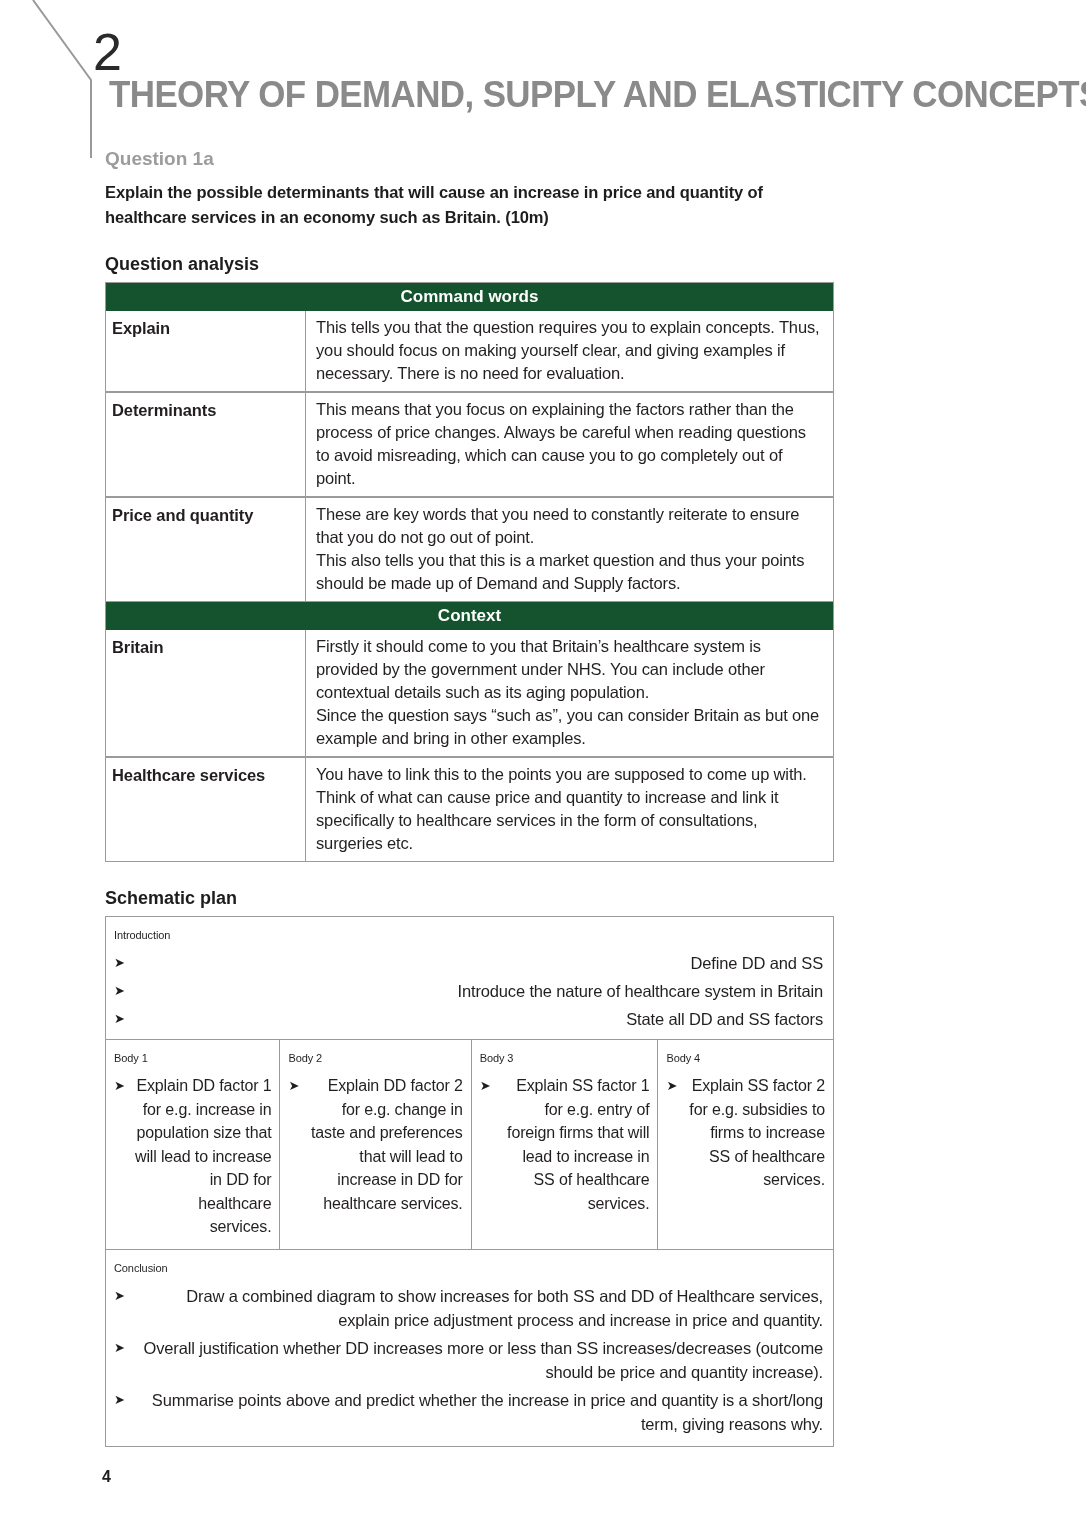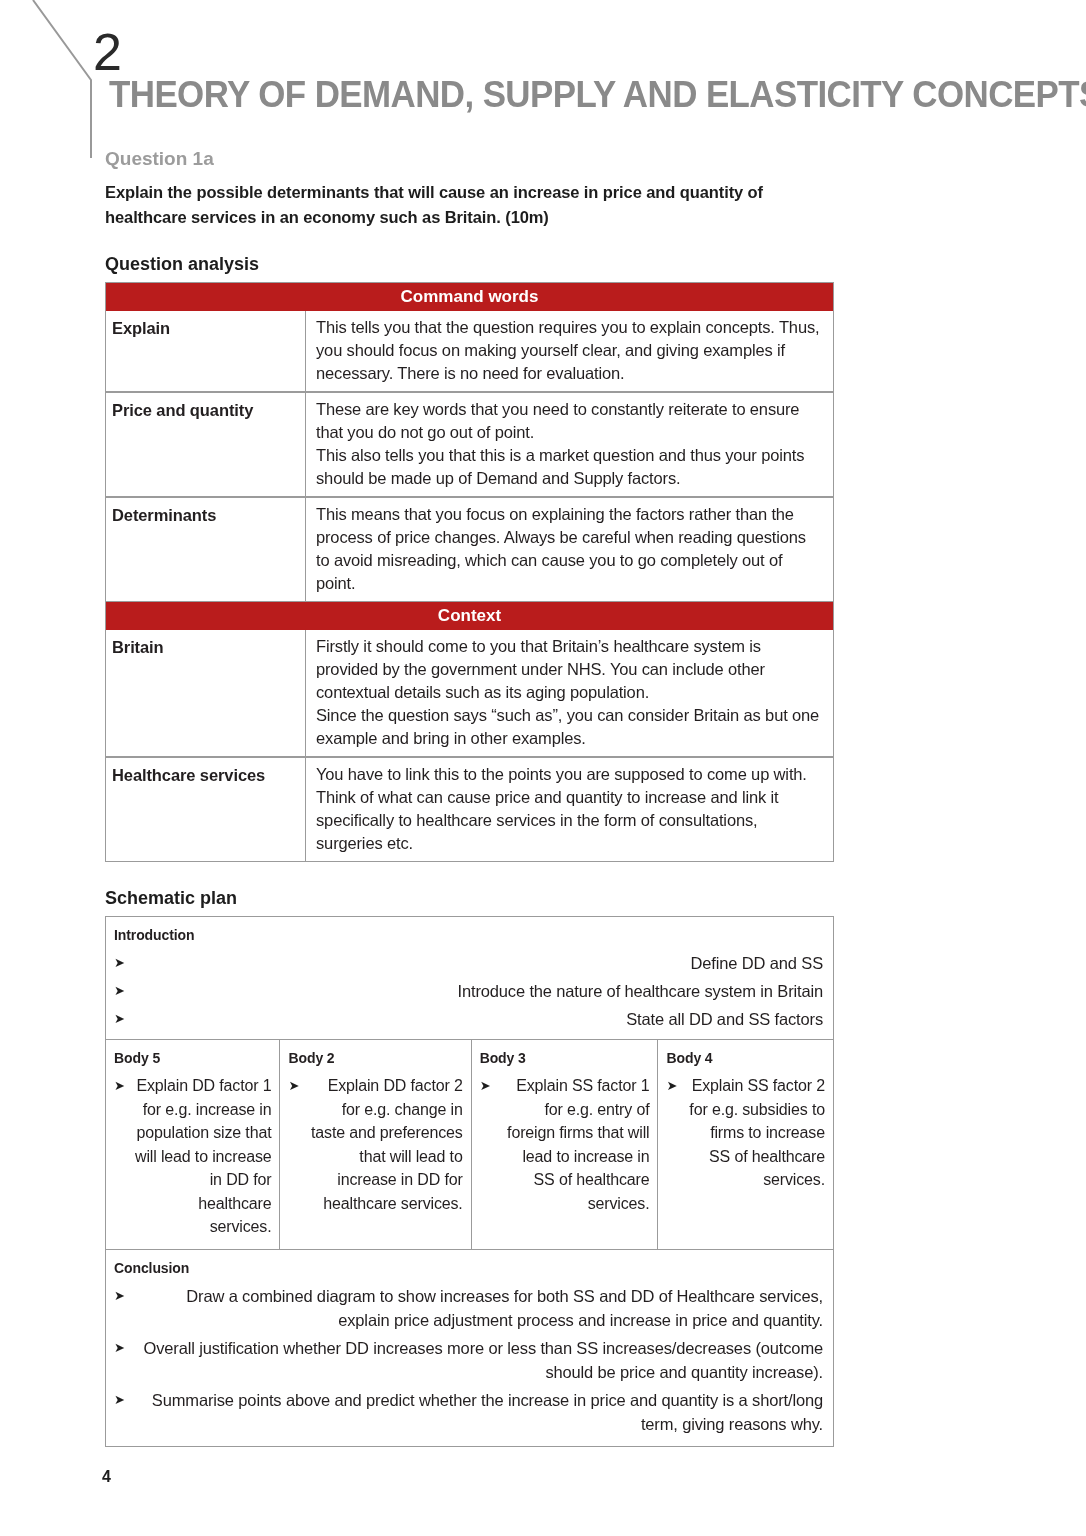--- a/index.html
+++ b/index.html
@@ -58,21 +58,21 @@
     font-weight: 700;
     color: #1d1d1d;
     margin-bottom: 7px;
   }
   
   .qa-table {
     border: 1px solid #9b9b9b;
     margin-bottom: 26px;
   }
   .qa-bar {
-    background: #b91c1c;
+    background: #14532d;
     color: #ffffff;
     font-size: 17px;
     font-weight: 700;
     text-align: center;
     padding: 4px 0 5px 0;
     line-height: 19px;
   }
   .qa-row {
     display: flex;
     border-top: 1px solid #9b9b9b;
@@ -101,22 +101,22 @@
   }
   
   .plan-table {
     border: 1px solid #9b9b9b;
   }
   .plan-intro {
     padding: 6px 10px 8px 8px;
     border-bottom: 1px solid #9b9b9b;
   }
   .block-title {
-    font-size: 14px;
-    font-weight: 700;
+    font-size: 11px;
+    font-weight: 400;
     line-height: 24px;
     letter-spacing: -0.1px;
   }
   .bullet-line {
     display: flex;
     align-items: flex-start;
     margin-top: 4px;
   }
   .bullet-glyph {
     flex: 0 0 16px;
@@ -181,34 +181,34 @@
 
       <div class="qa-row">
         <div class="qa-term">Explain</div>
         <div class="qa-desc">
           <p>This tells you that the question requires you to explain concepts. Thus, you should focus on making yourself clear, and giving examples if necessary. There is no need for evaluation.</p>
         </div>
       </div>
 
 
       <div class="qa-row">
+        <div class="qa-term">Determinants</div>
+        <div class="qa-desc">
+          <p>This means that you focus on explaining the factors rather than the process of price changes. Always be careful when reading questions to avoid misreading, which can cause you to go completely out of point.</p>
+        </div>
+      </div>
+
+      <div class="qa-row">
         <div class="qa-term">Price and quantity</div>
         <div class="qa-desc">
           <p>These are key words that you need to constantly reiterate to ensure that you do not go out of point.</p>
           <p>This also tells you that this is a market question and thus your points should be made up of Demand and Supply factors.</p>
         </div>
       </div>
 
-      <div class="qa-row">
-        <div class="qa-term">Determinants</div>
-        <div class="qa-desc">
-          <p>This means that you focus on explaining the factors rather than the process of price changes. Always be careful when reading questions to avoid misreading, which can cause you to go completely out of point.</p>
-        </div>
-      </div>
-
       <div class="qa-bar">Context</div>
 
       <div class="qa-row">
         <div class="qa-term">Britain</div>
         <div class="qa-desc">
           <p>Firstly it should come to you that Britain’s healthcare system is provided by the government under NHS. You can include other contextual details such as its aging population.</p>
           <p>Since the question says “such as”, you can consider Britain as but one example and bring in other examples.</p>
         </div>
       </div>
 
@@ -237,21 +237,21 @@
         </div>
         <div class="bullet-line">
           <span class="bullet-glyph">➤</span>
           <span class="bullet-text">State all DD and SS factors</span>
         </div>
       </div>
 
       <div class="plan-bodies">
 
         <div class="plan-body">
-          <div class="block-title">Body 5</div>
+          <div class="block-title">Body 1</div>
           <div class="bullet-line">
             <span class="bullet-glyph">➤</span>
             <span class="bullet-text">Explain DD factor 1 for e.g. increase in population size that will lead to increase in DD for healthcare services.</span>
           </div>
         </div>
 
         <div class="plan-body">
           <div class="block-title">Body 2</div>
           <div class="bullet-line">
             <span class="bullet-glyph">➤</span>

